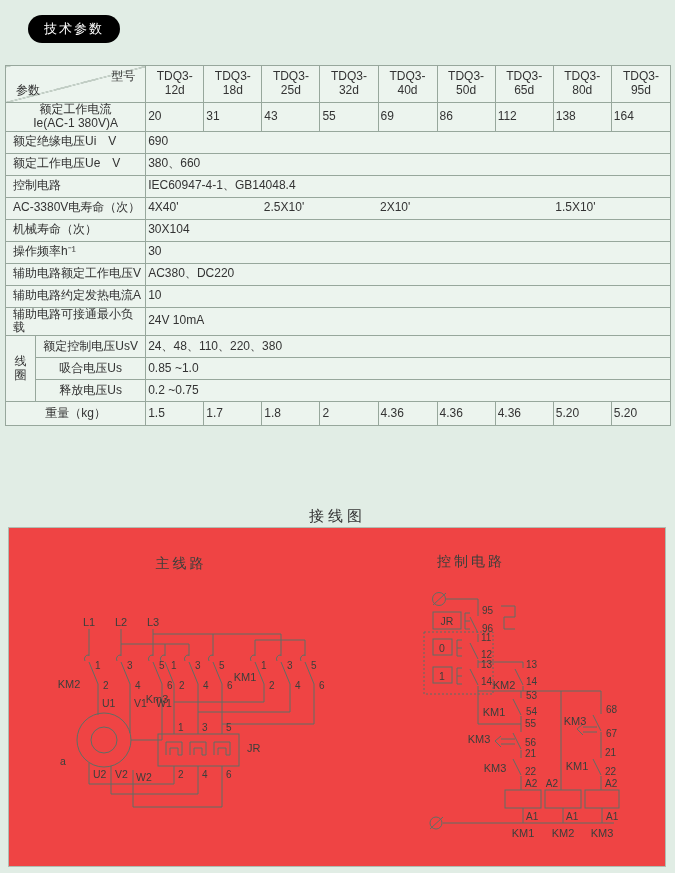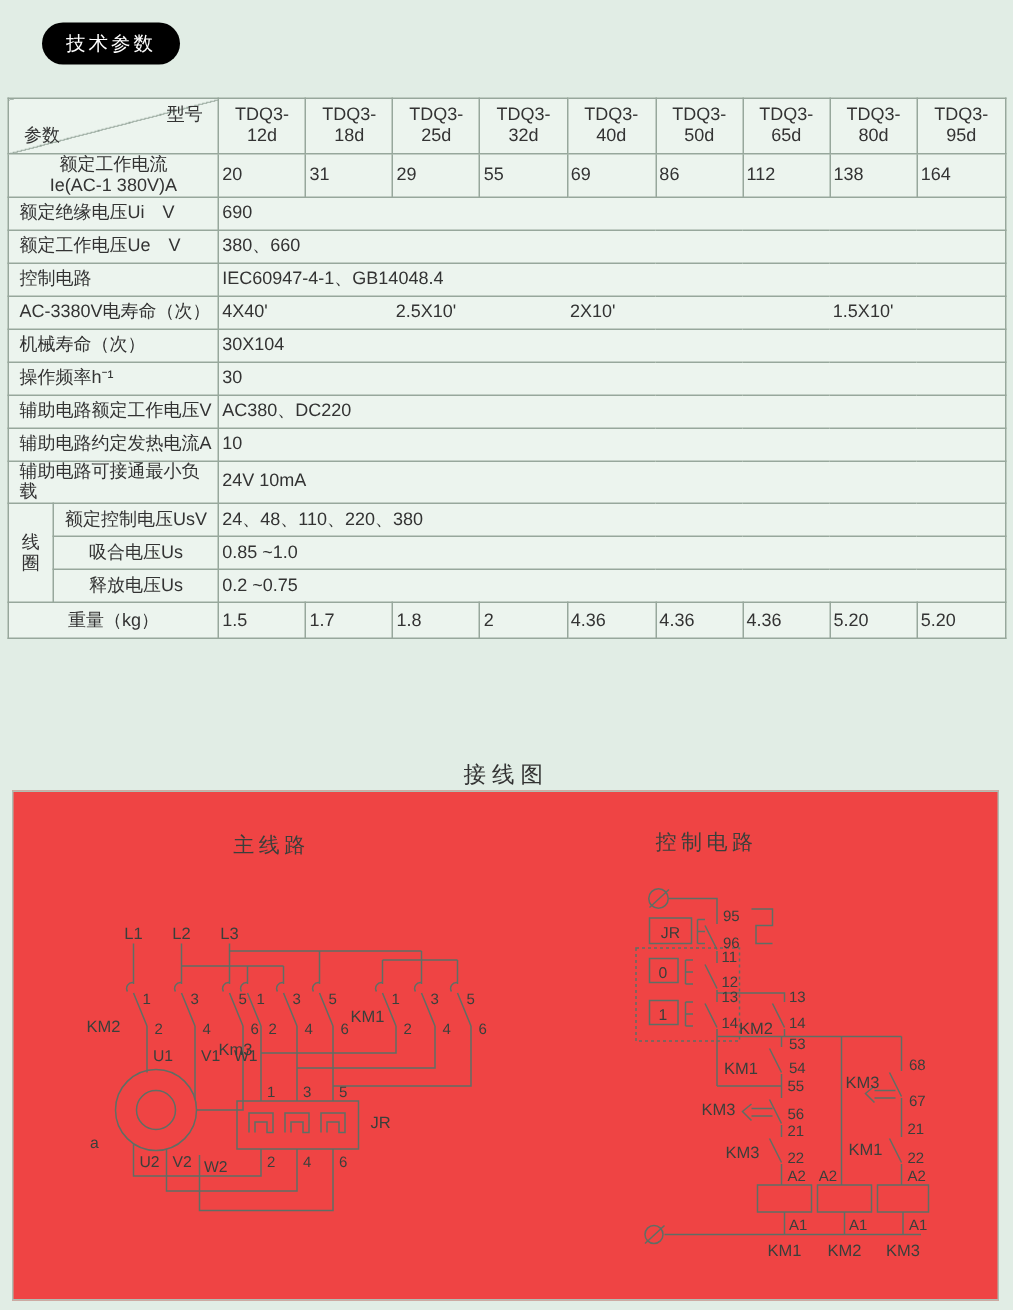--- a/index.html
+++ b/index.html
@@ -57,21 +57,21 @@
     <th>TDQ3-50d</th>
     <th>TDQ3-65d</th>
     <th>TDQ3-80d</th>
     <th>TDQ3-95d</th>
   </tr>
   <tr class="crow">
     <th colspan="2" class="pre">额定工作电流
 Ie(AC-1 380V)A</th>
     <td>20</td>
     <td>31</td>
-    <td>29</td>
+    <td>43</td>
     <td>55</td>
     <td>69</td>
     <td>86</td>
     <td>112</td>
     <td>138</td>
     <td>164</td>
   </tr>
   <tr>
     <th colspan="2" class="lf">额定绝缘电压Ui　V</th>
     <td colspan="9">690</td>

